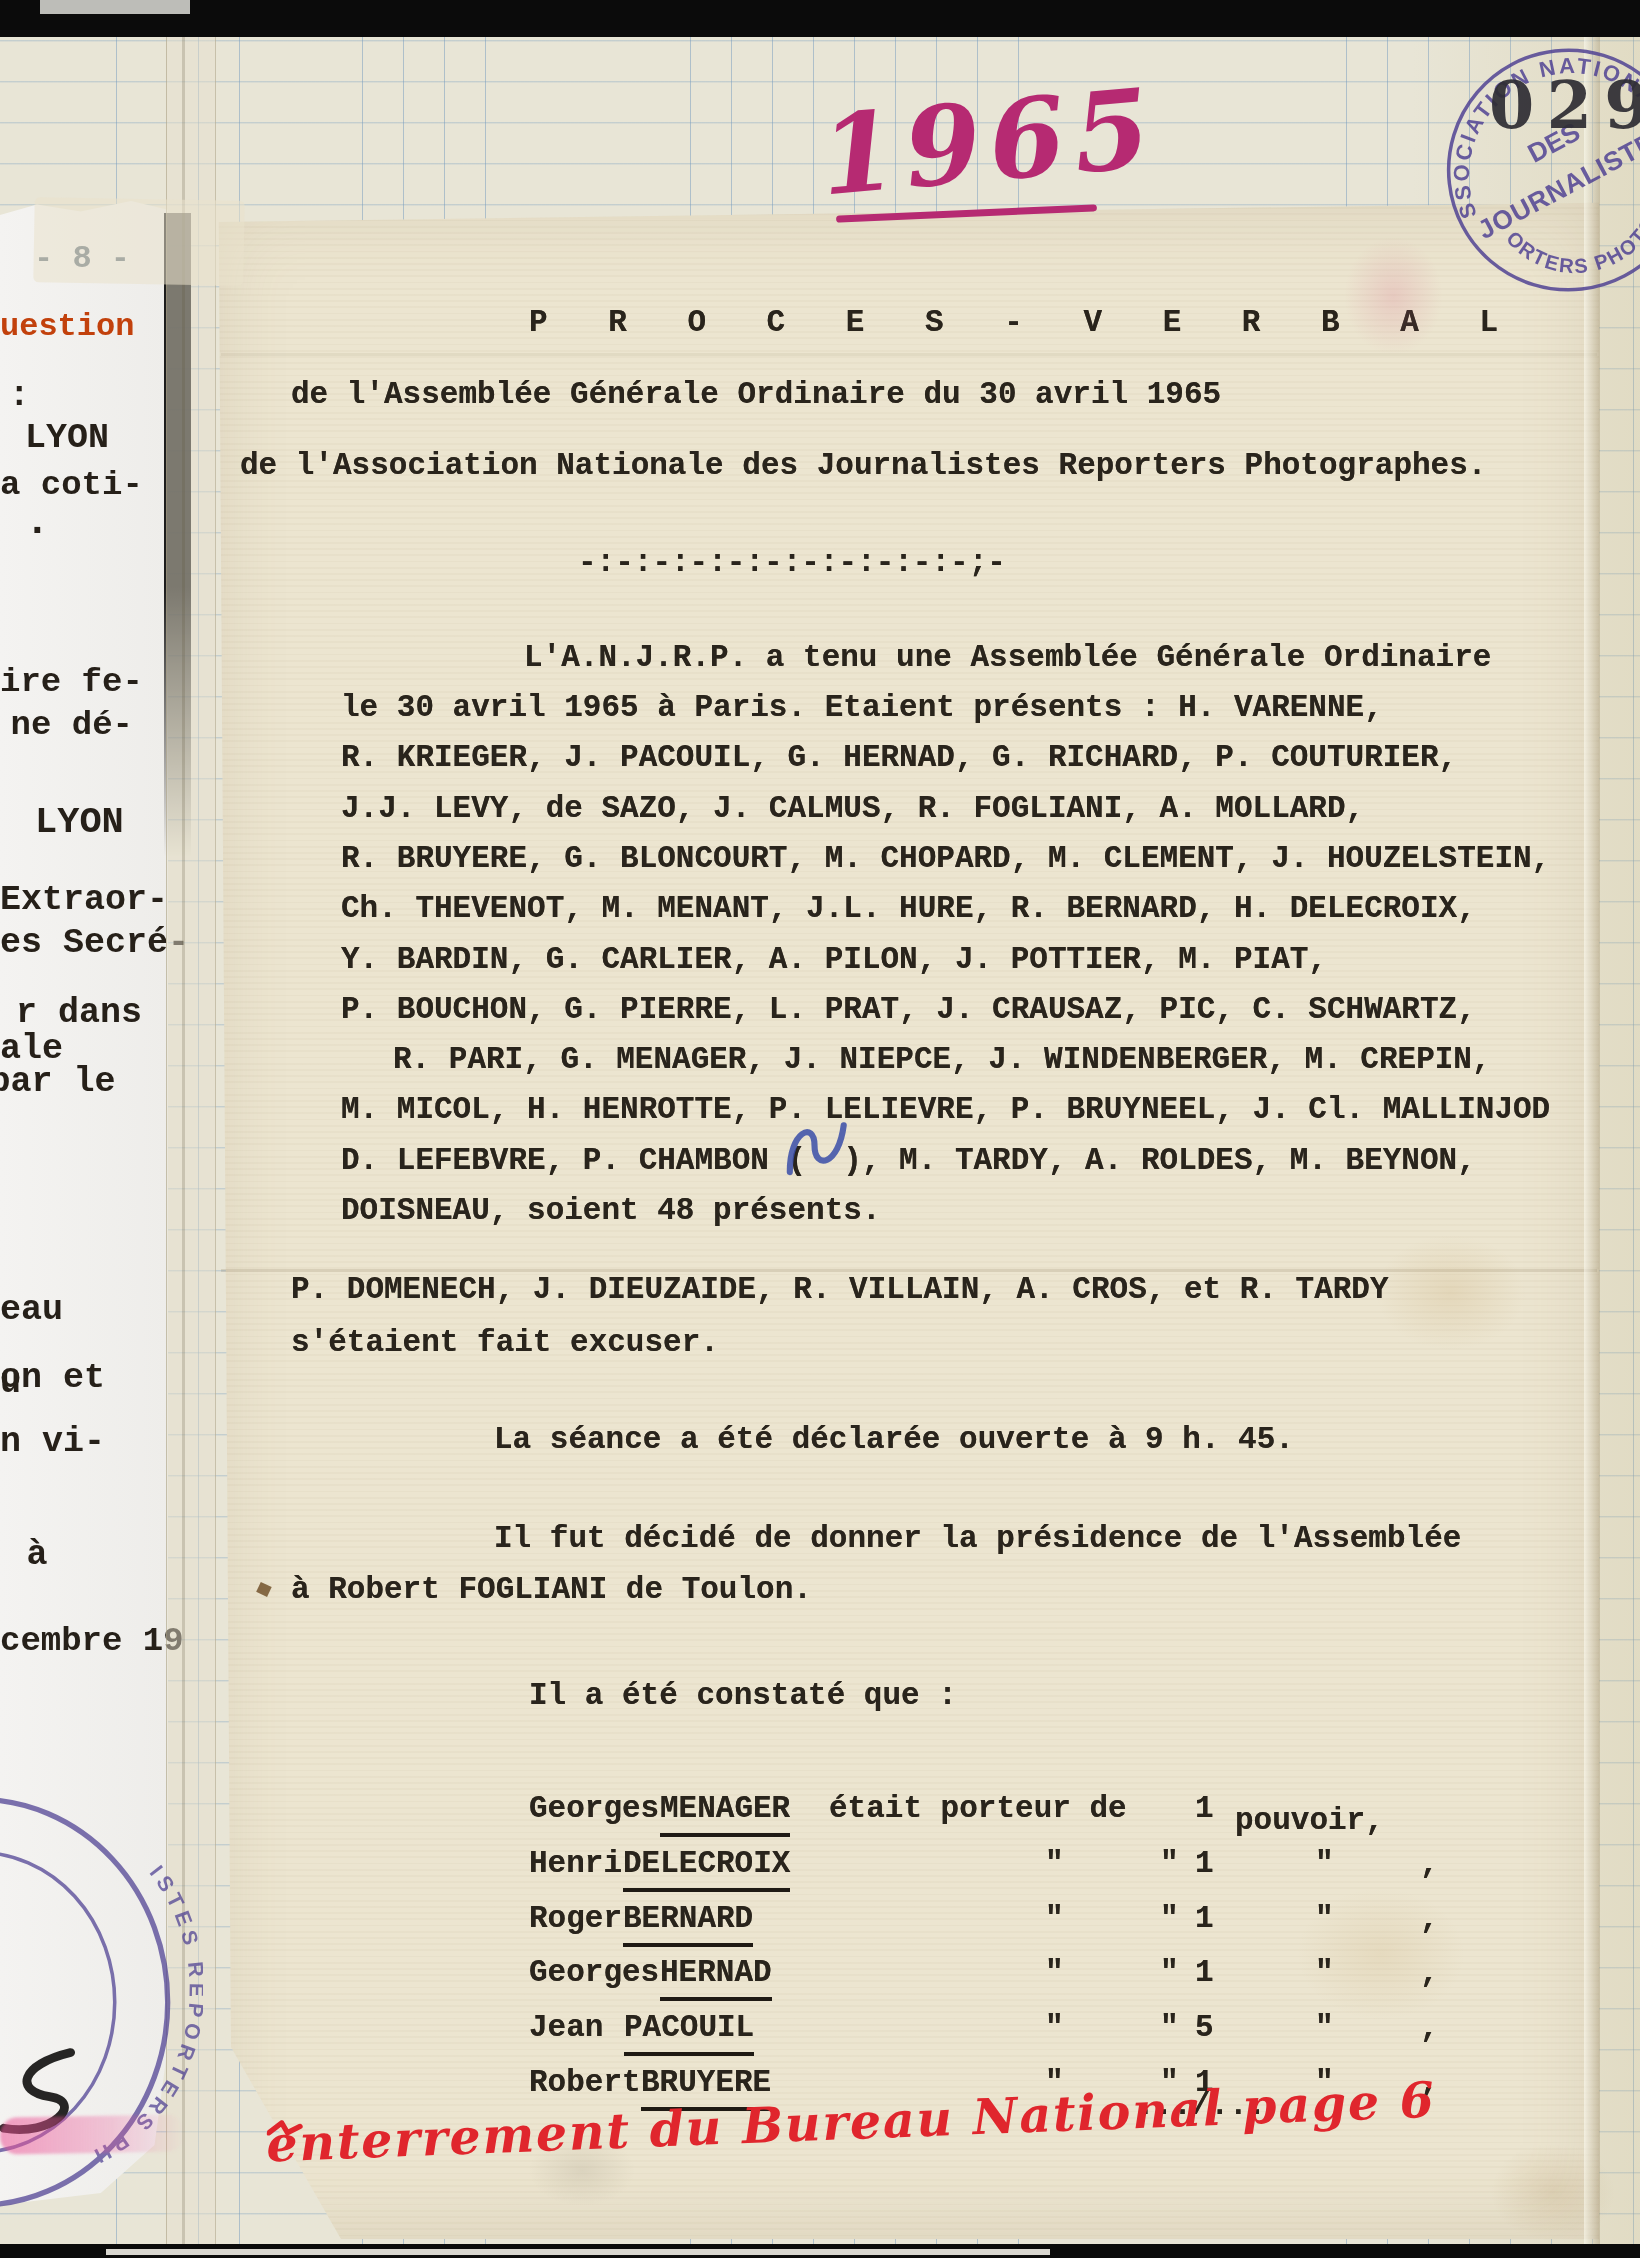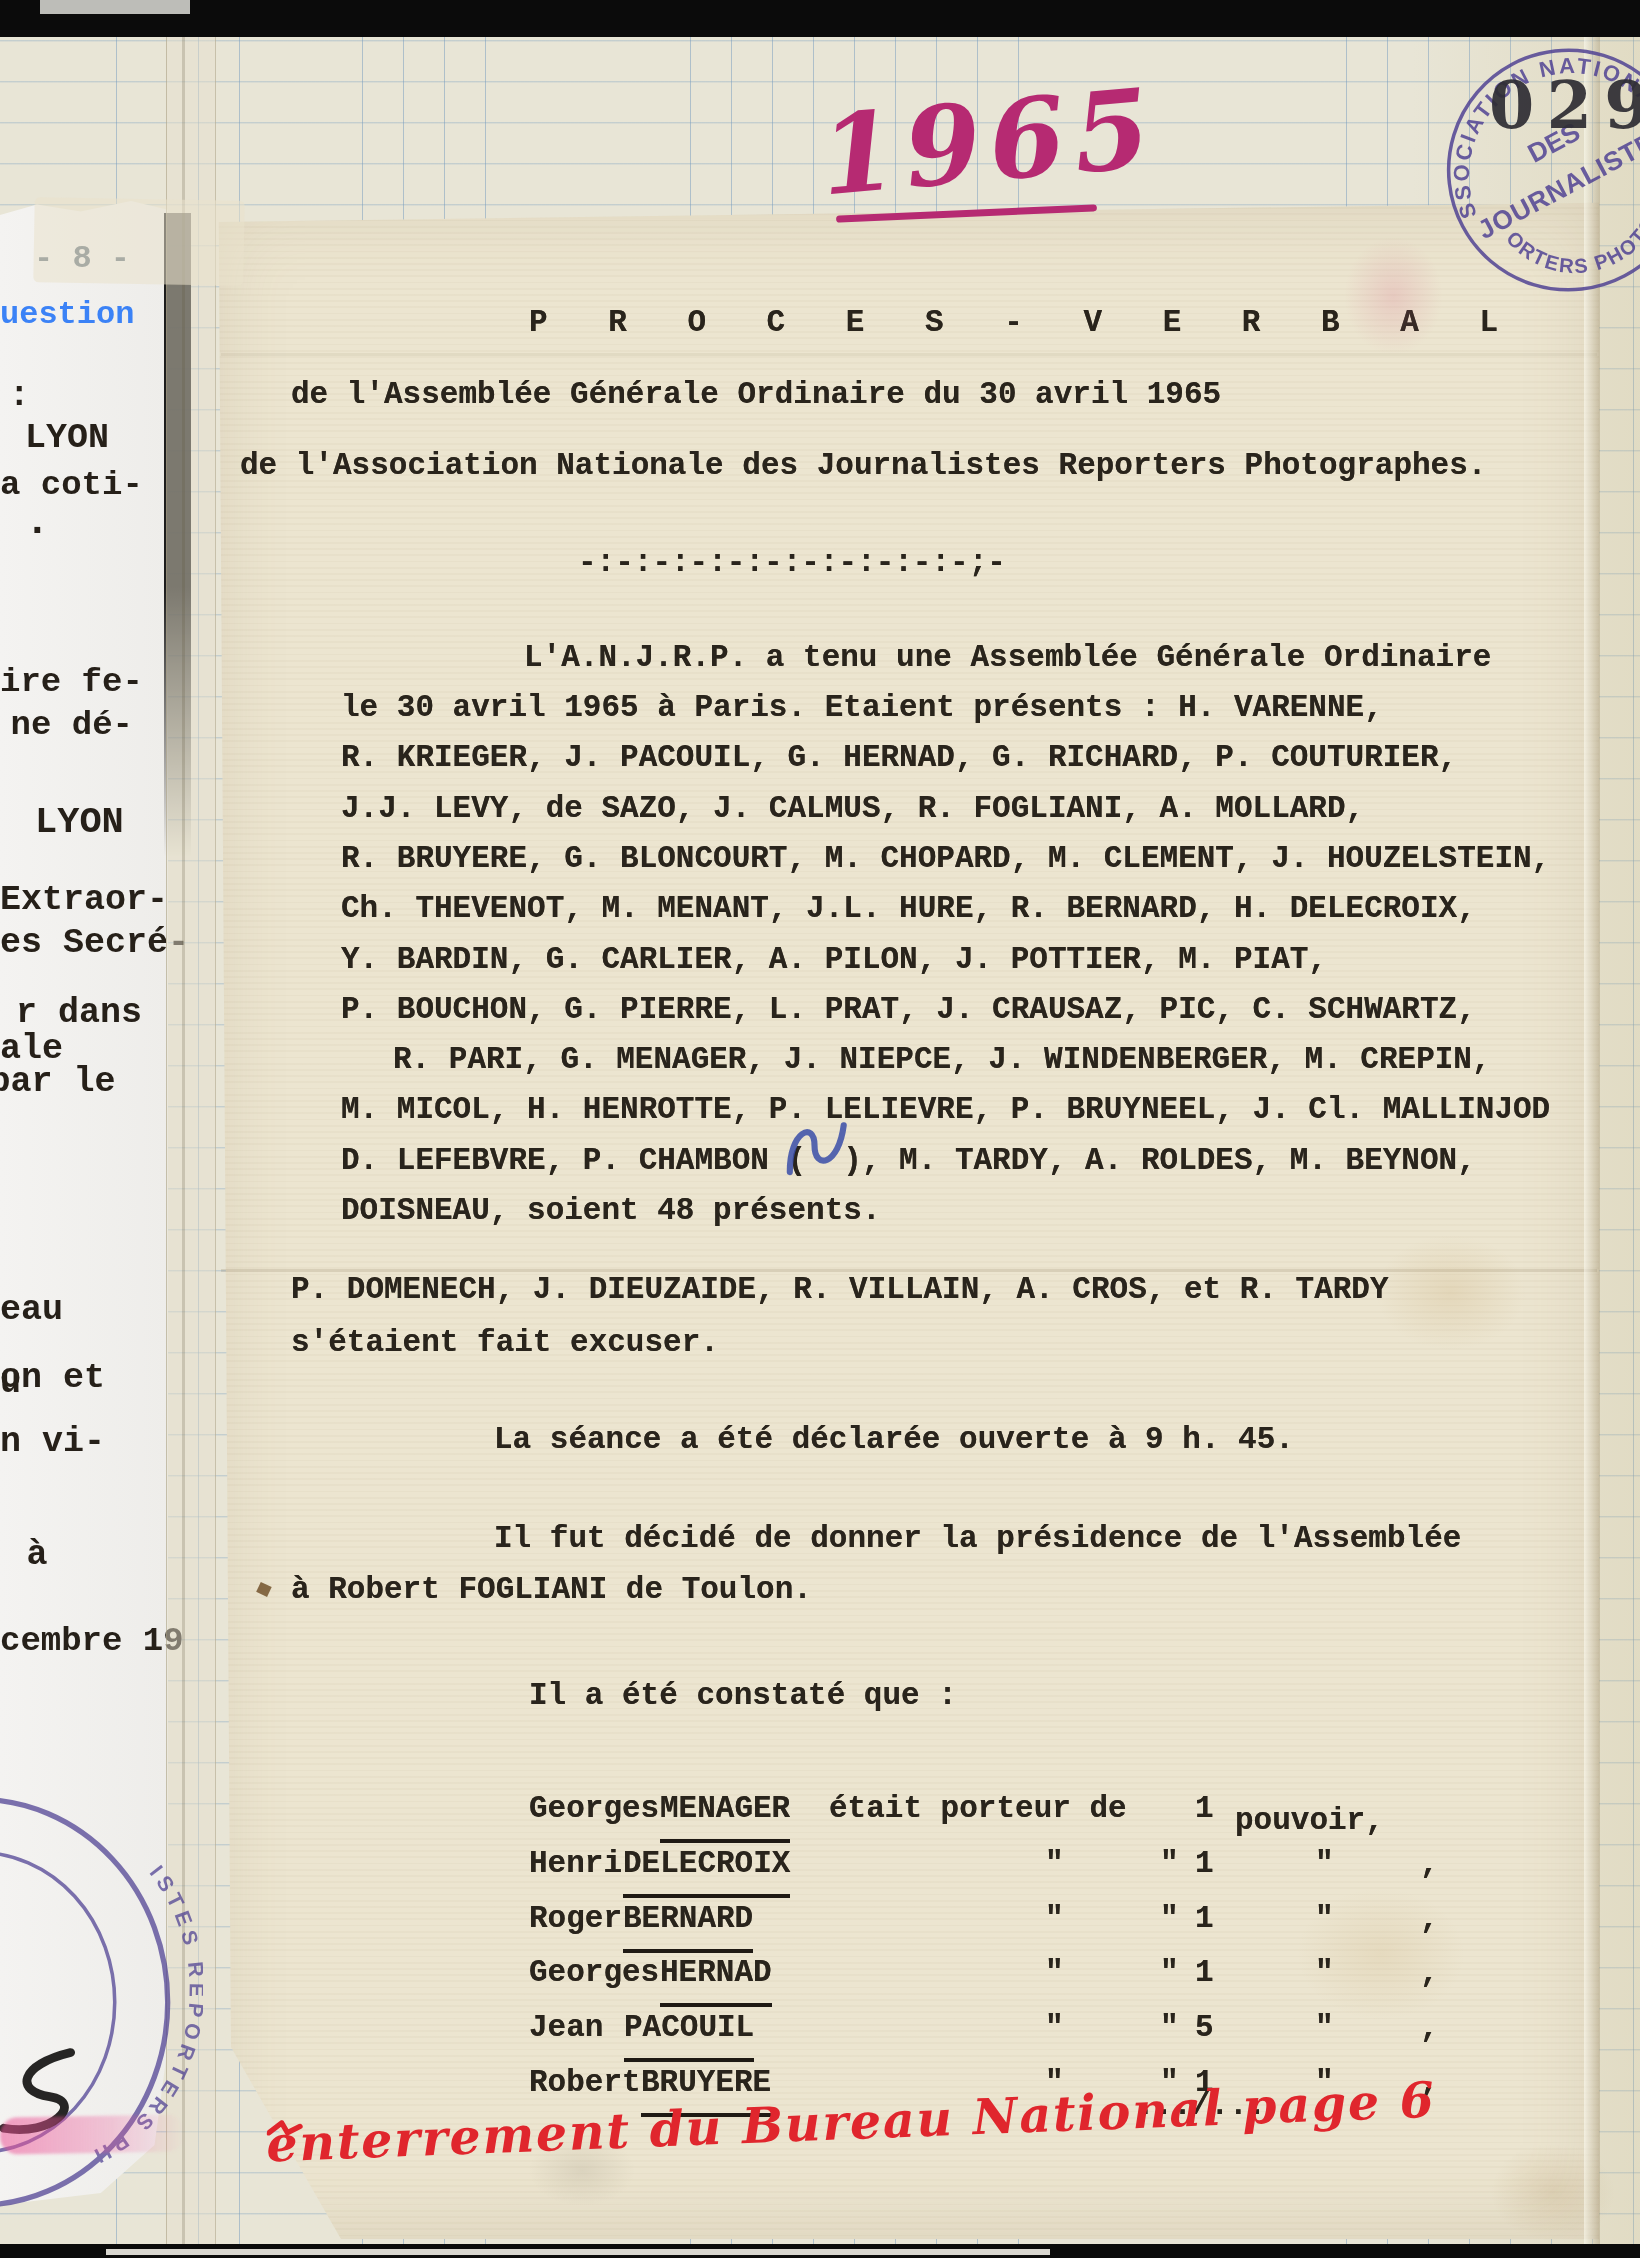--- a/index.html
+++ b/index.html
@@ -28,21 +28,21 @@
     clip-path:polygon(8.8px 21px,100% 1.8px,100% 100%,131px 100%,21px 1846px);
     box-shadow:inset 0 0 79px rgba(120,100,60,.18);}
   #page-texture{left:210px;top:201px;width:1389px;height:2038px;
     background:repeating-linear-gradient(180deg,rgba(150,130,90,.05) 0 1.8px,transparent 1.8px 6.2px);
     clip-path:polygon(8.8px 21px,100% 1.8px,100% 100%,131px 100%,21px 1846px);}
   .crease{left:221px;width:1376px;height:2.6px;background:rgba(110,95,65,.16);}
   .stain{border-radius:50%;}
   
   .t{color:#29241c;font-weight:700;font-size:31px;line-height:39px;white-space:pre;
      text-shadow:0 0 0.5px rgba(40,30,20,.7);}
-  .underl{border-bottom:4.4px solid #1f1a14;padding-bottom:11px;}
+  .underl{border-bottom:4.4px solid #1f1a14;padding-bottom:5px;}
   
   #spine-gap{left:164px;top:213px;width:26.5px;height:644px;
     background:linear-gradient(180deg,#050505 0 58%,rgba(5,5,5,0) 100%);opacity:.9;}
   #spine-tape{left:166px;top:35px;width:48px;height:2210px;background:rgba(230,224,204,.48);
     border-left:0.9px solid rgba(160,150,120,.5);border-right:0.9px solid rgba(160,150,120,.45);}
   #spine-seam{left:182px;top:35px;width:2.6px;height:2210px;background:rgba(95,85,60,.22);}
   #tape-top{left:34px;top:199px;width:210px;height:85px;background:rgba(233,226,204,.55);
     transform:rotate(1deg);border-radius:5.3px;}
   #page-right-fold{left:1584px;top:35px;width:16px;height:2210px;
     background:linear-gradient(90deg,rgba(255,255,245,.55),rgba(120,100,60,.25));}
@@ -70,21 +70,21 @@
 <body>
 
 <div id="canvas">
 
   <div class="abs" id="graph"></div>
   <div class="abs" id="graph-tint-right"></div>
 
   <div class="abs" id="strip"></div>
   <div class="abs">
     <div class="abs stripline" style="left:34px;top:240px;font-size:32px;color:#5c6b75;">- 8 -</div>
-    <div class="abs stripline" style="left:0;top:296px;font-size:32px;color:#3b82f6;">uestion</div>
+    <div class="abs stripline" style="left:0;top:308px;font-size:32px;color:#c2410c;">uestion</div>
     <div class="abs stripline" style="left:8.8px;top:376px;font-size:35px;">:</div>
     <div class="abs stripline" style="left:25px;top:418px;font-size:35px;">LYON</div>
     <div class="abs stripline" style="left:0;top:466px;font-size:34px;">a coti-</div>
     <div class="abs stripline" style="left:25px;top:499px;font-size:41px;">.</div>
     <div class="abs stripline" style="left:0;top:663px;font-size:34px;">ire fe-</div>
     <div class="abs stripline" style="left:10.6px;top:706px;font-size:34px;">ne dé-</div>
     <div class="abs stripline" style="left:35px;top:801px;font-size:37px;">LYON</div>
     <div class="abs stripline" style="left:0;top:880px;font-size:35px;">Extraor-</div>
     <div class="abs stripline" style="left:0;top:923px;font-size:35px;">es Secré-</div>
     <div class="abs stripline" style="left:16px;top:993px;font-size:35px;">r dans</div>

